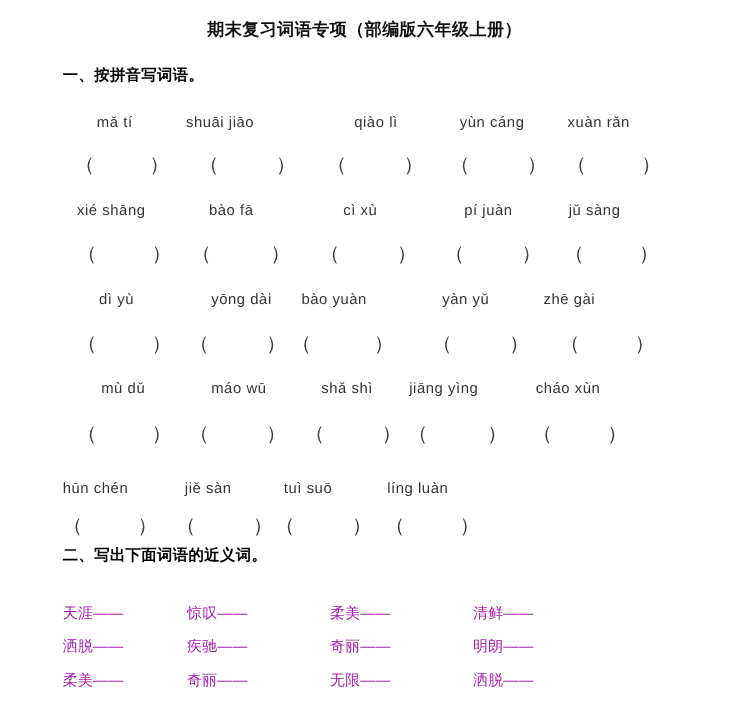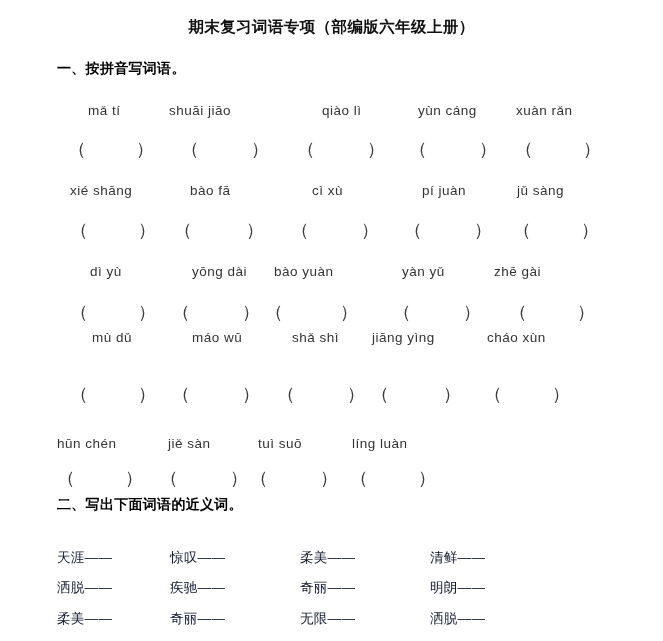--- a/index.html
+++ b/index.html
@@ -99,21 +99,21 @@
     position: absolute;
     left: 0;
     width: 663px;
     height: 22px;
     white-space: nowrap;
   }
   .syn-item {
     position: absolute;
     top: 0;
     font-size: 13.5px;
-    color: #0f172a;
+    color: #a21caf;
     letter-spacing: 0.3px;
     white-space: nowrap;
   }
 </style>
 </head>
 <body>
 
 <div class="page">
 
   <div class="doc-title">期末复习词语专项（部编版六年级上册）</div>
@@ -203,21 +203,21 @@
         </span>
         <span class="paren-pair" style="left: 393px; width: 88px;">
           <span class="p-open">（</span>
           <span class="p-close">）</span>
         </span>
         <span class="paren-pair" style="left: 509px; width: 86px;">
           <span class="p-open">（</span>
           <span class="p-close">）</span>
         </span>
       </div>
-      <div class="pinyin-row" style="top: 330px; text-align: right;">
+      <div class="pinyin-row" style="top: 345px; text-align: right;">
         <span class="pinyin-item" style="left: 92px;">mù dǔ</span>
         <span class="pinyin-item" style="left: 192px;">máo wū</span>
         <span class="pinyin-item" style="left: 292px;">shǎ shì</span>
         <span class="pinyin-item" style="left: 372px;">jiāng yìng</span>
         <span class="pinyin-item" style="left: 487px;">cháo xùn</span>
       </div>
       <div class="paren-row" style="top: 384px;">
         <span class="paren-pair" style="left: 70px; width: 86px;">
           <span class="p-open">（</span>
           <span class="p-close">）</span>

